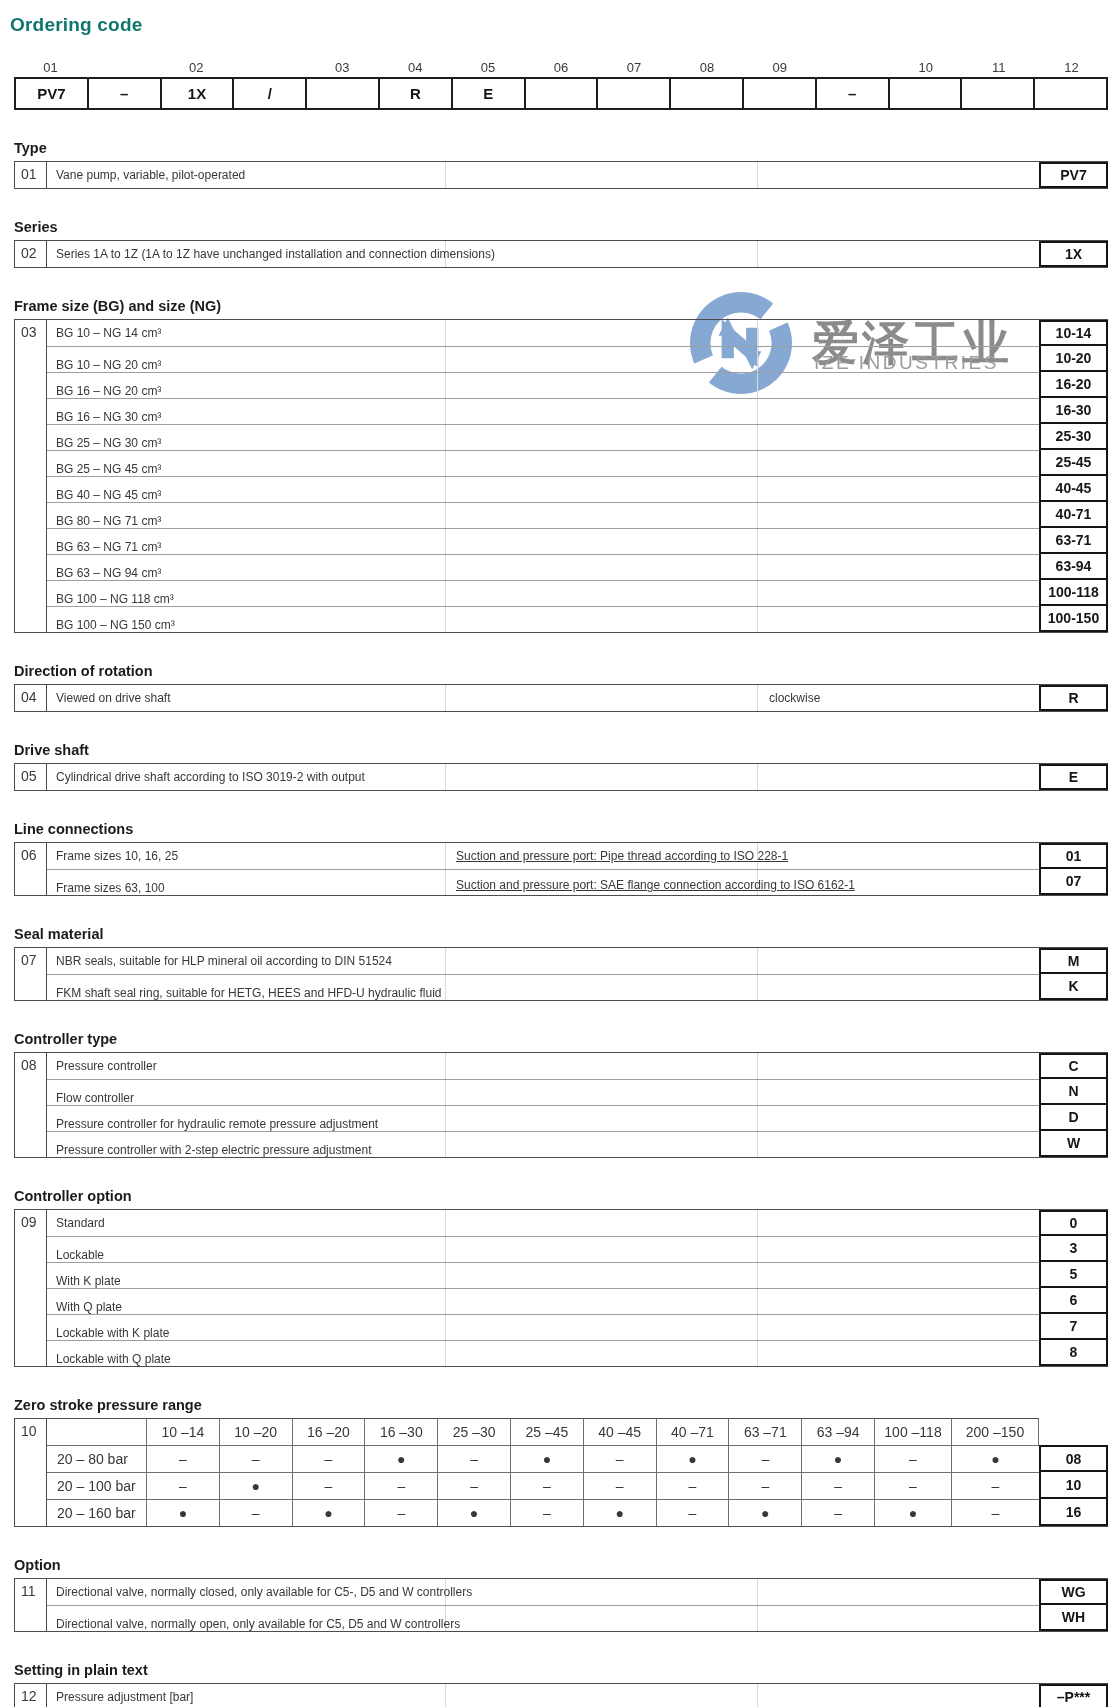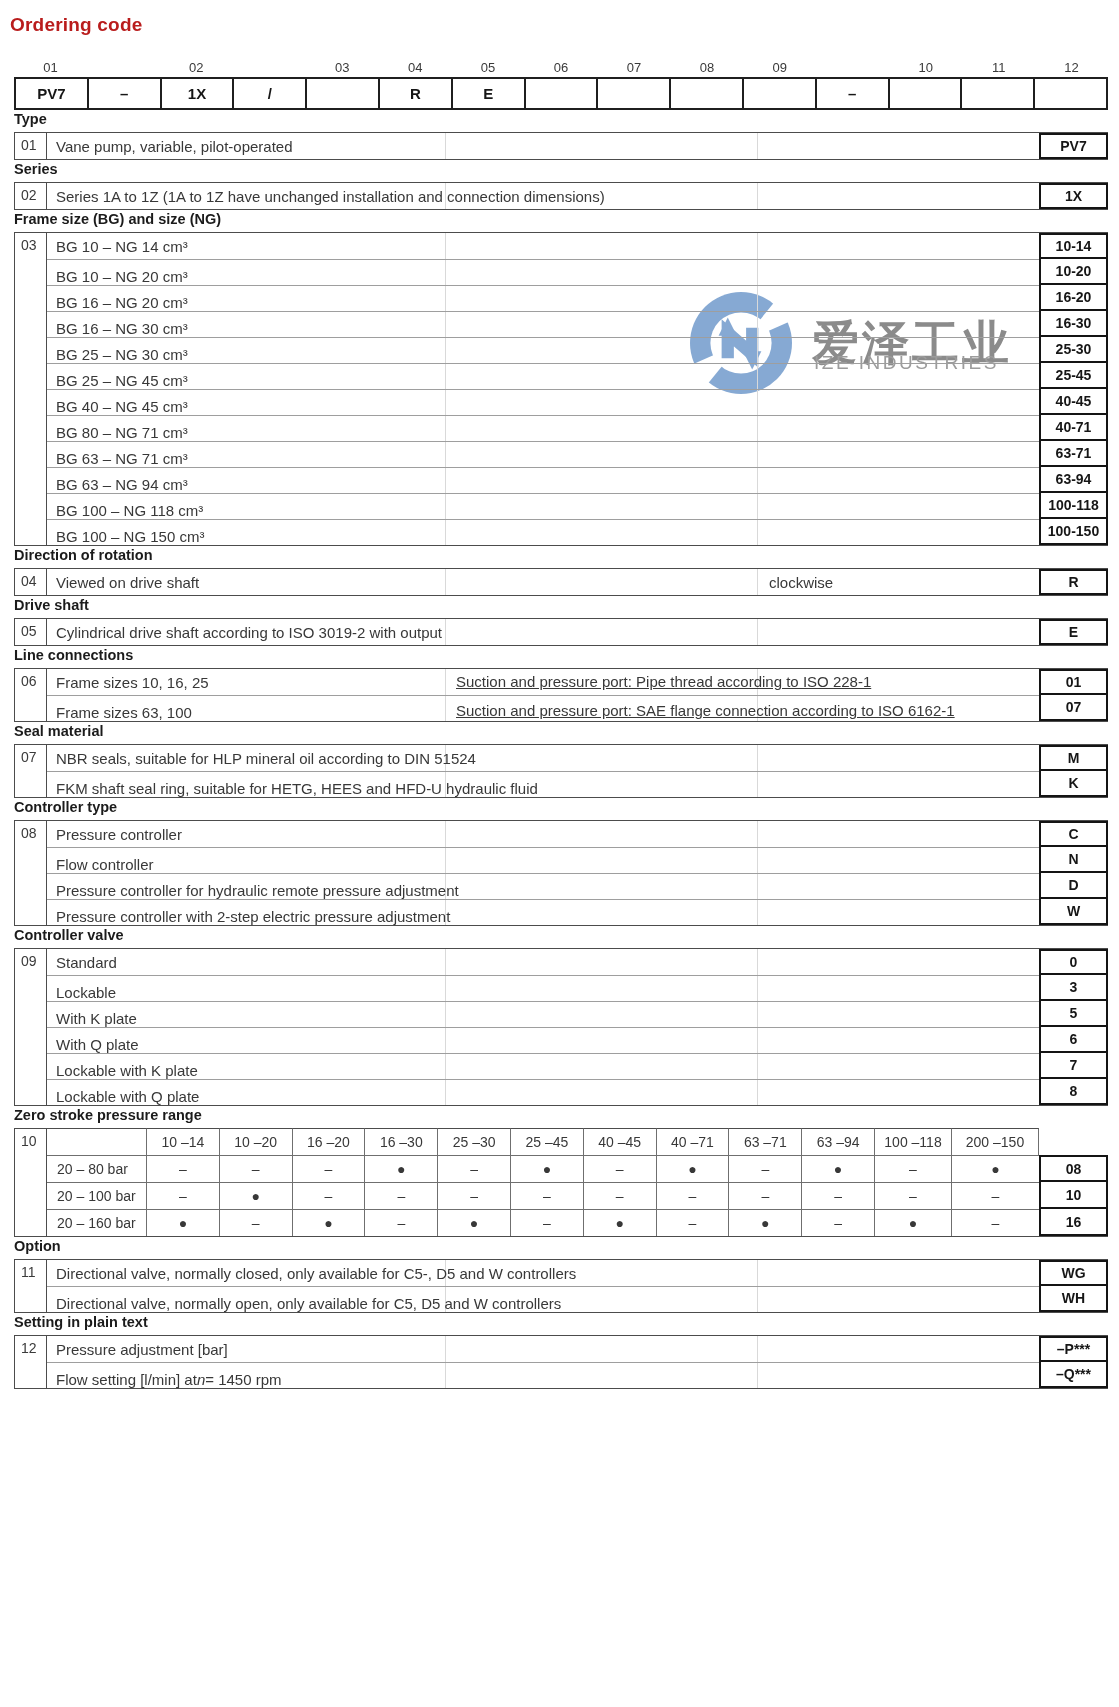--- a/index.html
+++ b/index.html
@@ -4,50 +4,50 @@
 <style>
   html,body { margin:0; padding:0; }
   body {
     width:1119px; height:1707px; background:#ffffff; position:relative;
     font-family:"Liberation Sans", sans-serif; color:#383838;
     overflow:hidden;
   }
   .page { position:absolute; left:14px; top:12px; width:1094px; z-index:2; }
 
   
-  .title { font-size:19px; font-weight:bold; color:#b91c1c; margin:2px 0 24px -4px; letter-spacing:.2px; }
+  .title { font-size:19px; font-weight:bold; color:#0f766e; margin:2px 0 24px -4px; letter-spacing:.2px; }
 
   
   .strip-labels { display:flex; margin-bottom:2px; }
   .strip-labels span { flex:1; text-align:center; font-size:13px; color:#3a3a3a; }
   .strip { display:flex; border:2px solid #1f1f1f; background:transparent; }
   .strip .cell {
     flex:1; height:29px; border-right:2px solid #1f1f1f;
     display:flex; align-items:center; justify-content:center;
     font-size:15px; font-weight:bold; color:#161616;
   }
   .strip .cell:last-child { border-right:none; }
 
   
-  .section { margin-top:1px; }
+  .section { margin-top:30px; }
   .section h3 { margin:0 0 5px 0; font-size:14.5px; font-weight:bold; color:#1b1b1b; }
 
   .s-tbl { display:flex; position:relative; border:1px solid #4c4c4c; border-right:none; background:transparent; }
   .guide { position:absolute; top:0; bottom:0; width:1px; background:#d9d9d9; }
   .g1 { left:430px; } .g2 { left:742px; }
   .s-num {
     flex:0 0 32px; width:32px; border-right:1px solid #4c4c4c;
     font-size:14px; color:#3a3a3a; padding:4px 0 0 6px; box-sizing:border-box;
   }
   .s-rows { flex:1; display:flex; flex-direction:column; min-width:0; }
   .s-row { display:flex; align-items:stretch; min-height:26px; }
   .s-row + .s-row .s-desc { border-top:1px solid #9e9e9e;align-items:flex-end; }
   .s-desc {
     flex:1; display:flex; align-items:center; padding-left:9px;
-    font-size:15px; color:#383838; position:relative; min-width:0;
+    font-size:12px; color:#383838; position:relative; min-width:0;
   }
   .s-val {
     flex:0 0 69px; width:69px; box-sizing:border-box;
     border:2px solid #141414; border-top-width:0;
     display:flex; align-items:center; justify-content:center;
     font-size:14px; font-weight:bold; color:#161616;
   }
   .s-row:first-child .s-val { border-top-width:2px; }
 
   
@@ -380,21 +380,21 @@
           <div class="s-desc">
               <span>Pressure controller with 2-step electric pressure adjustment</span>
             </div>
           <div class="s-val">W</div>
         </div>
       </div>
     </div>
   </div>
 
   <div class="section">
-    <h3>Controller valve</h3>
+    <h3>Controller option</h3>
     <div class="s-tbl">
       <div class="guide g1"></div>
       <div class="guide g2"></div>
       <div class="s-num">09</div>
       <div class="s-rows">
         <div class="s-row">
           <div class="s-desc">
               <span>Standard</span>
             </div>
           <div class="s-val">0</div>

